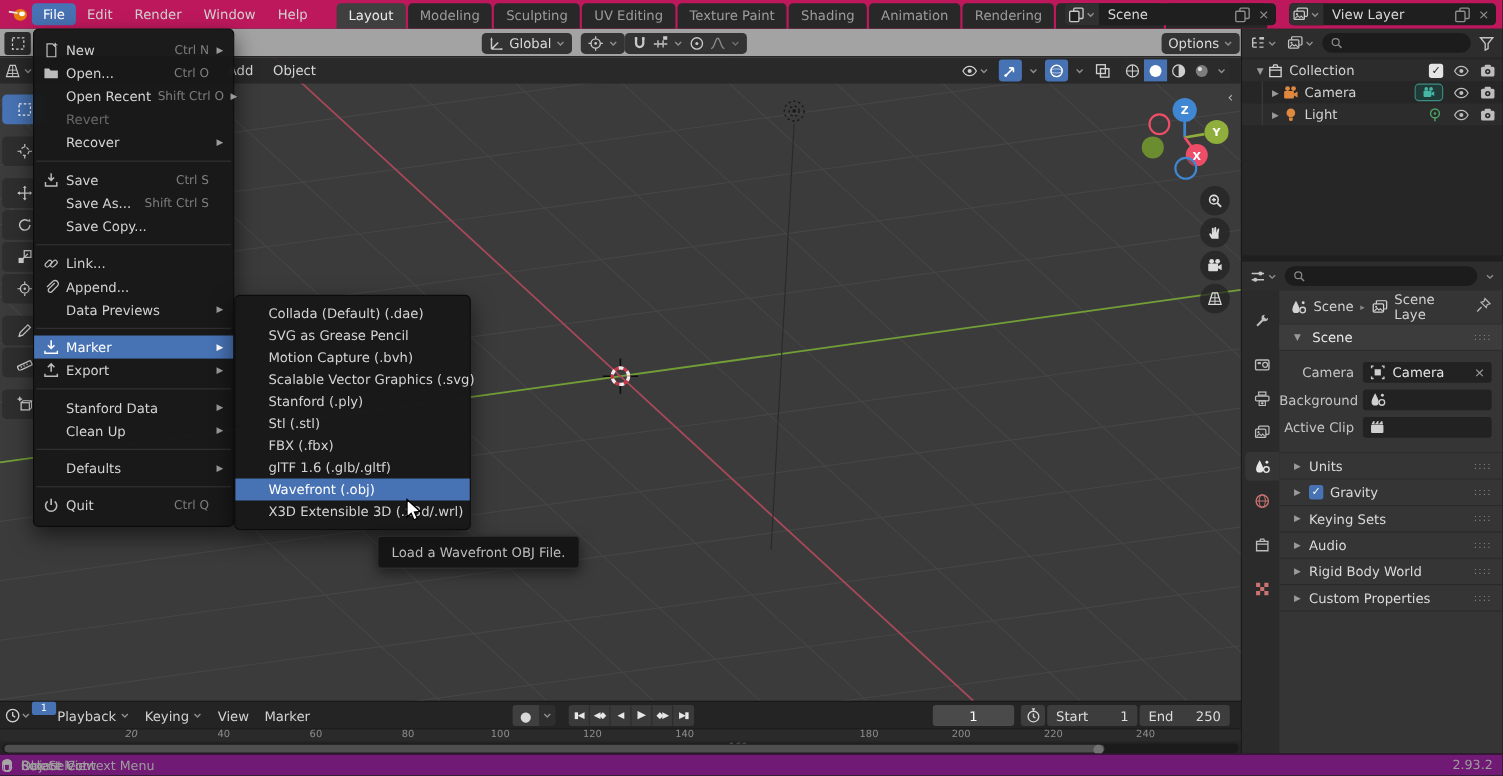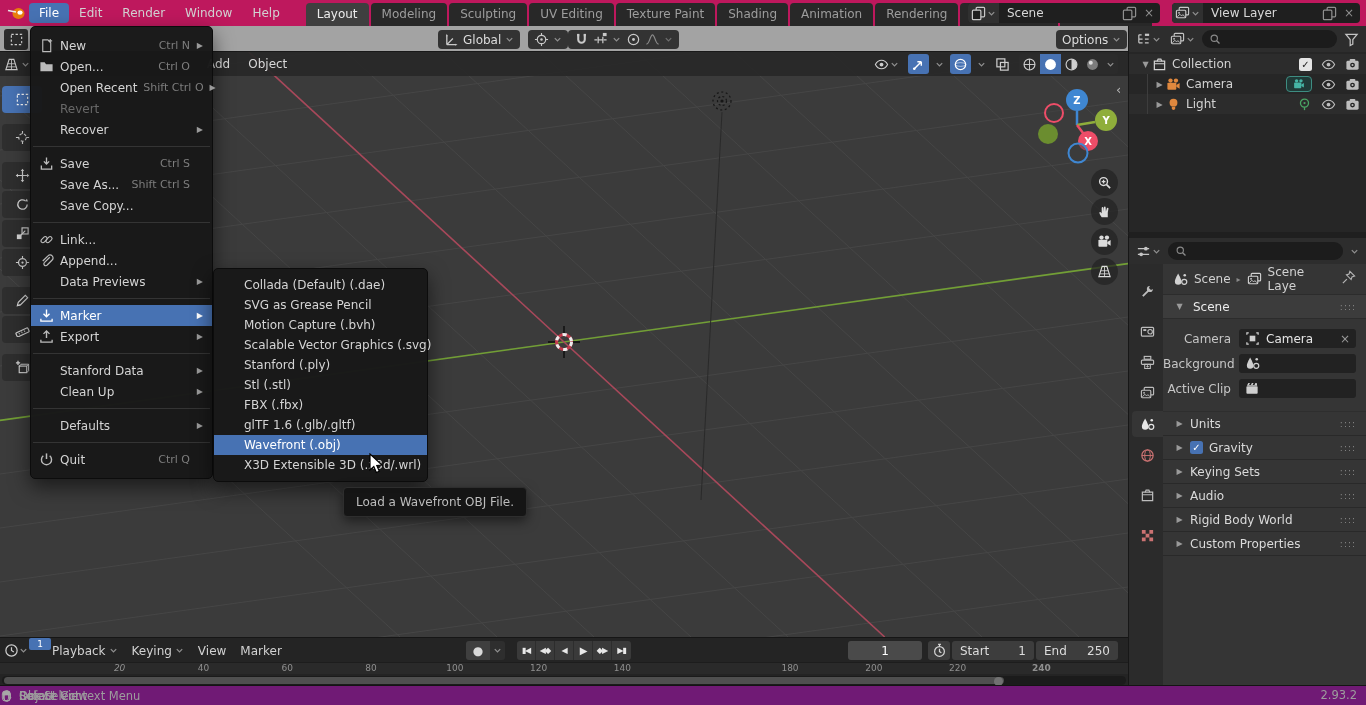--- a/index.html
+++ b/index.html
@@ -1111,21 +1111,21 @@
         <span class="tick" style="left: 203.41px;">40</span>
         <span class="tick" style="left: 287.21px;">60</span>
         <span class="tick" style="left: 371.01px;">80</span>
         <span class="tick" style="left: 454.81px;">100</span>
         <span class="tick" style="left: 538.61px;">120</span>
         <span class="tick" style="left: 622.41px;">140</span>
         <span class="tick" style="left: 671px; margin-top: 12px;">160</span>
         <span class="tick" style="left: 790.01px;">180</span>
         <span class="tick" style="left: 873.81px;">200</span>
         <span class="tick" style="left: 957.61px;">220</span>
-        <span class="tick" style="left: 1041.41px; font-weight: bold;">240</span>
+        <span class="tick" style="left: 1041.41px;">240</span>
       </div>
     <div id="cfpill">1</div>
     <div id="tl-scroll">
       <div id="tl-thumb">
           <div id="tl-knob"></div>
         </div>
     </div>
   </div>
 
   <footer id="status">

